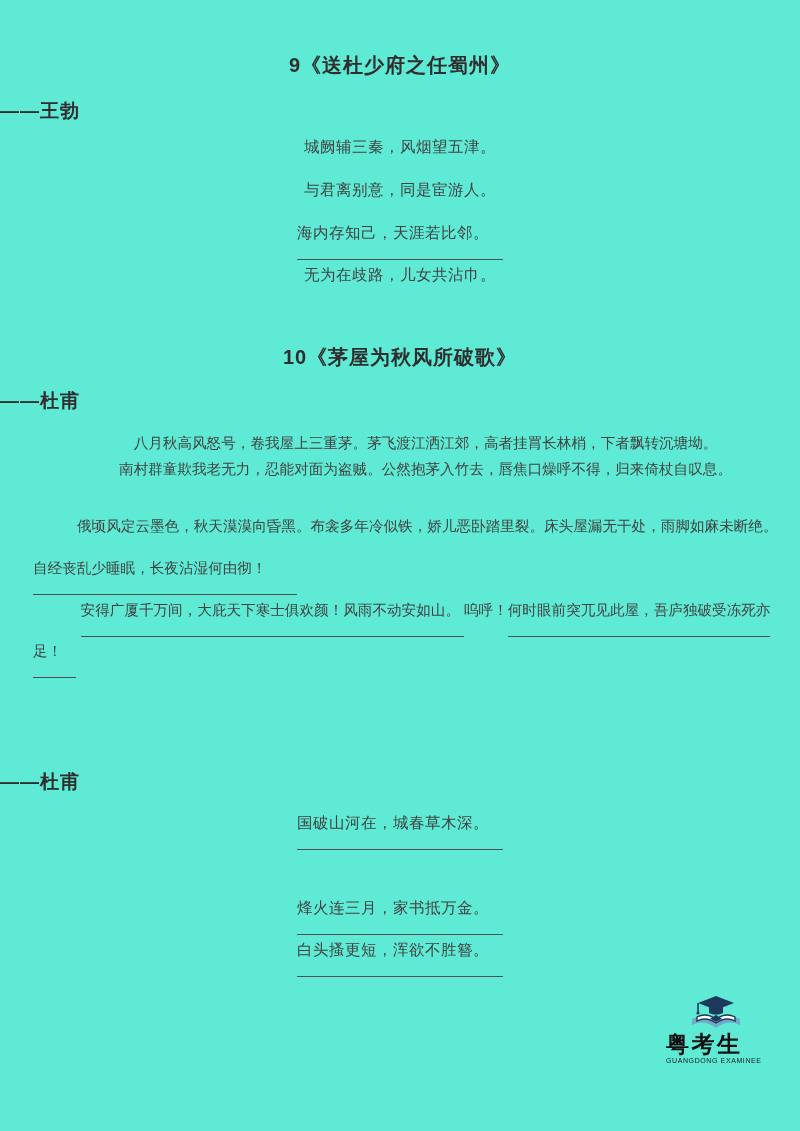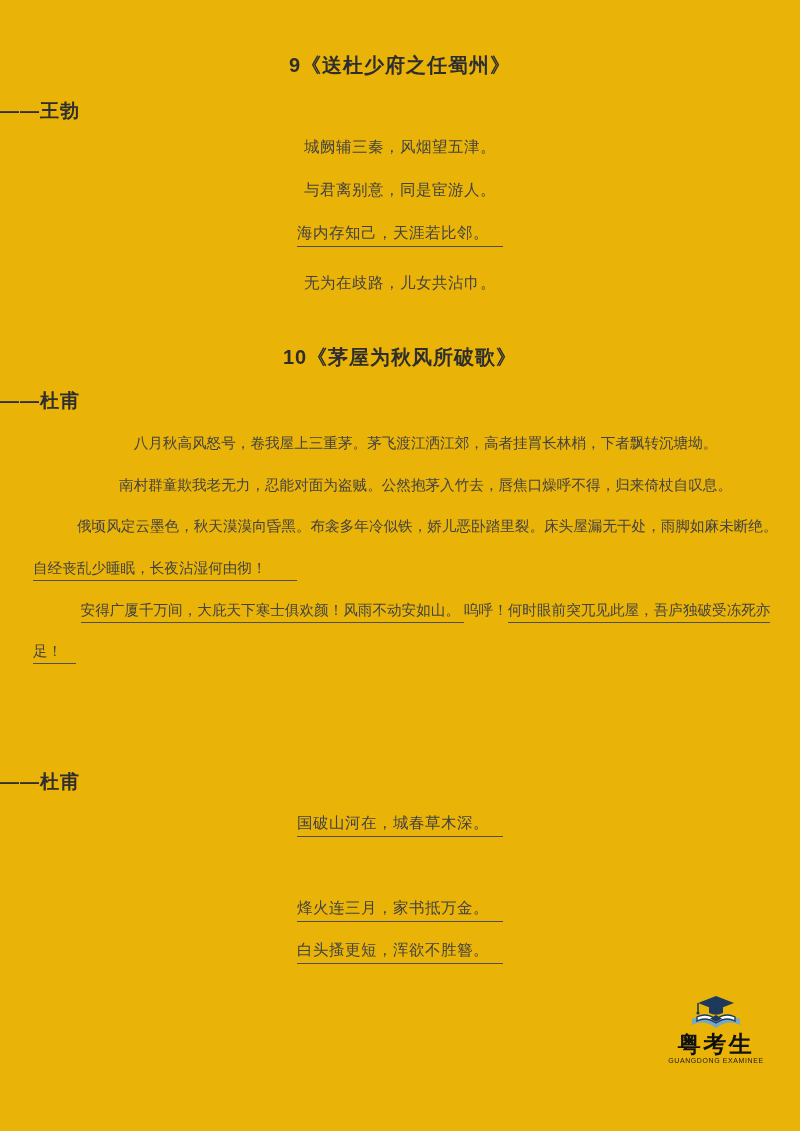--- a/index.html
+++ b/index.html
@@ -1,20 +1,20 @@
 <!DOCTYPE html>
 <html><head>
 <meta charset="utf-8">
 <style>
   html,body { margin:0; padding:0; background:#e8e8e8; }
   .page {
     position:relative;
     width:800px; height:1131px;
     margin:0 auto;
-    background:#eab308;
+    background:#5eead4;
     font-family:"Liberation Sans","DejaVu Sans",sans-serif;
     color:#404040;
     overflow:hidden;
   }
   .title {
     position:absolute; left:0; right:0;
     text-align:center;
     font-size:20px; font-weight:bold;
     color:#2e2e2e; letter-spacing:1px;
     line-height:26px;
@@ -32,27 +32,27 @@
     font-size:15.5px; letter-spacing:0.5px;
     color:#424242; line-height:22px;
     white-space:nowrap;
   }
   .pline {
     position:absolute; left:33px; right:26px;
     font-size:14.6px; color:#424242;
     line-height:22px; white-space:nowrap;
   }
   .indent { padding-left:44px;text-align:center; }
-  .u { border-bottom:1.5px solid #4f4f4f; padding-bottom:3px;font-family:Liberation Mono, monospace; }
+  .u { border-bottom:1.5px solid #4f4f4f; padding-bottom:18px; }
   .ext  { padding-right:14px; }
   .ext2 { padding-right:30px;margin-top:44px; }
   .ext3 { padding-right:4px; }
   .logo {
     position:absolute; top:993px; right:34px;
-    width:100px; text-align:center;
+    width:100px; 
   }
   .logo-icon { display:block; margin:0 auto 1px auto; }
   .logo-name {
     font-size:23px; font-weight:bold; color:#101010;
     letter-spacing:2.5px; line-height:24px;
   }
   .logo-sub {
     font-size:7px; color:#1a1a1a;
     letter-spacing:0.6px; line-height:9px;
     white-space:nowrap;
@@ -61,26 +61,26 @@
 </head>
 <body>
 
 <div class="page">
 
   <div class="title" style="top:52px">9《送杜少府之任蜀州》</div>
   <div class="author" style="top:99px">——王勃</div>
   <div class="cline" style="top:136px"><span>城阙辅三秦，风烟望五津。</span></div>
   <div class="cline" style="top:179px"><span>与君离别意，同是宦游人。</span></div>
   <div class="cline" style="top:222px"><span class="u ext">海内存知己，天涯若比邻。</span></div>
-  <div class="cline" style="top:272px"><span>无为在歧路，儿女共沾巾。</span></div>
+  <div class="cline" style="top:264px"><span>无为在歧路，儿女共沾巾。</span></div>
 
   <div class="title" style="top:344px">10《茅屋为秋风所破歌》</div>
   <div class="author" style="top:389px">——杜甫</div>
   <div class="pline indent" style="top:432px"><span>八月秋高风怒号，卷我屋上三重茅。茅飞渡江洒江郊，高者挂罥长林梢，下者飘转沉塘坳。</span></div>
-  <div class="pline indent" style="top:474px"><span>南村群童欺我老无力，忍能对面为盗贼。公然抱茅入竹去，唇焦口燥呼不得，归来倚杖自叹息。</span></div>
+  <div class="pline indent" style="top:458px"><span>南村群童欺我老无力，忍能对面为盗贼。公然抱茅入竹去，唇焦口燥呼不得，归来倚杖自叹息。</span></div>
   <div class="pline indent" style="top:515px"><span>俄顷风定云墨色，秋天漠漠向昏黑。布衾多年冷似铁，娇儿恶卧踏里裂。床头屋漏无干处，雨脚如麻未断绝。</span></div>
   <div class="pline" style="top:557px"><span class="u ext2">自经丧乱少睡眠，长夜沾湿何由彻！</span></div>
   <div class="pline indent" style="top:599px"><span class="u ext3">安得广厦千万间，大庇天下寒士俱欢颜！风雨不动安如山。</span><span>呜呼！</span><span class="u">何时眼前突兀见此屋，吾庐独破受冻死亦</span></div>
   <div class="pline" style="top:640px"><span class="u ext">足！</span></div>
 
   <div class="author" style="top:770px">——杜甫</div>
   <div class="cline" style="top:812px"><span class="u ext">国破山河在，城春草木深。</span></div>
   <div class="cline" style="top:897px"><span class="u ext">烽火连三月，家书抵万金。</span></div>
   <div class="cline" style="top:939px"><span class="u ext">白头搔更短，浑欲不胜簪。</span></div>
 

